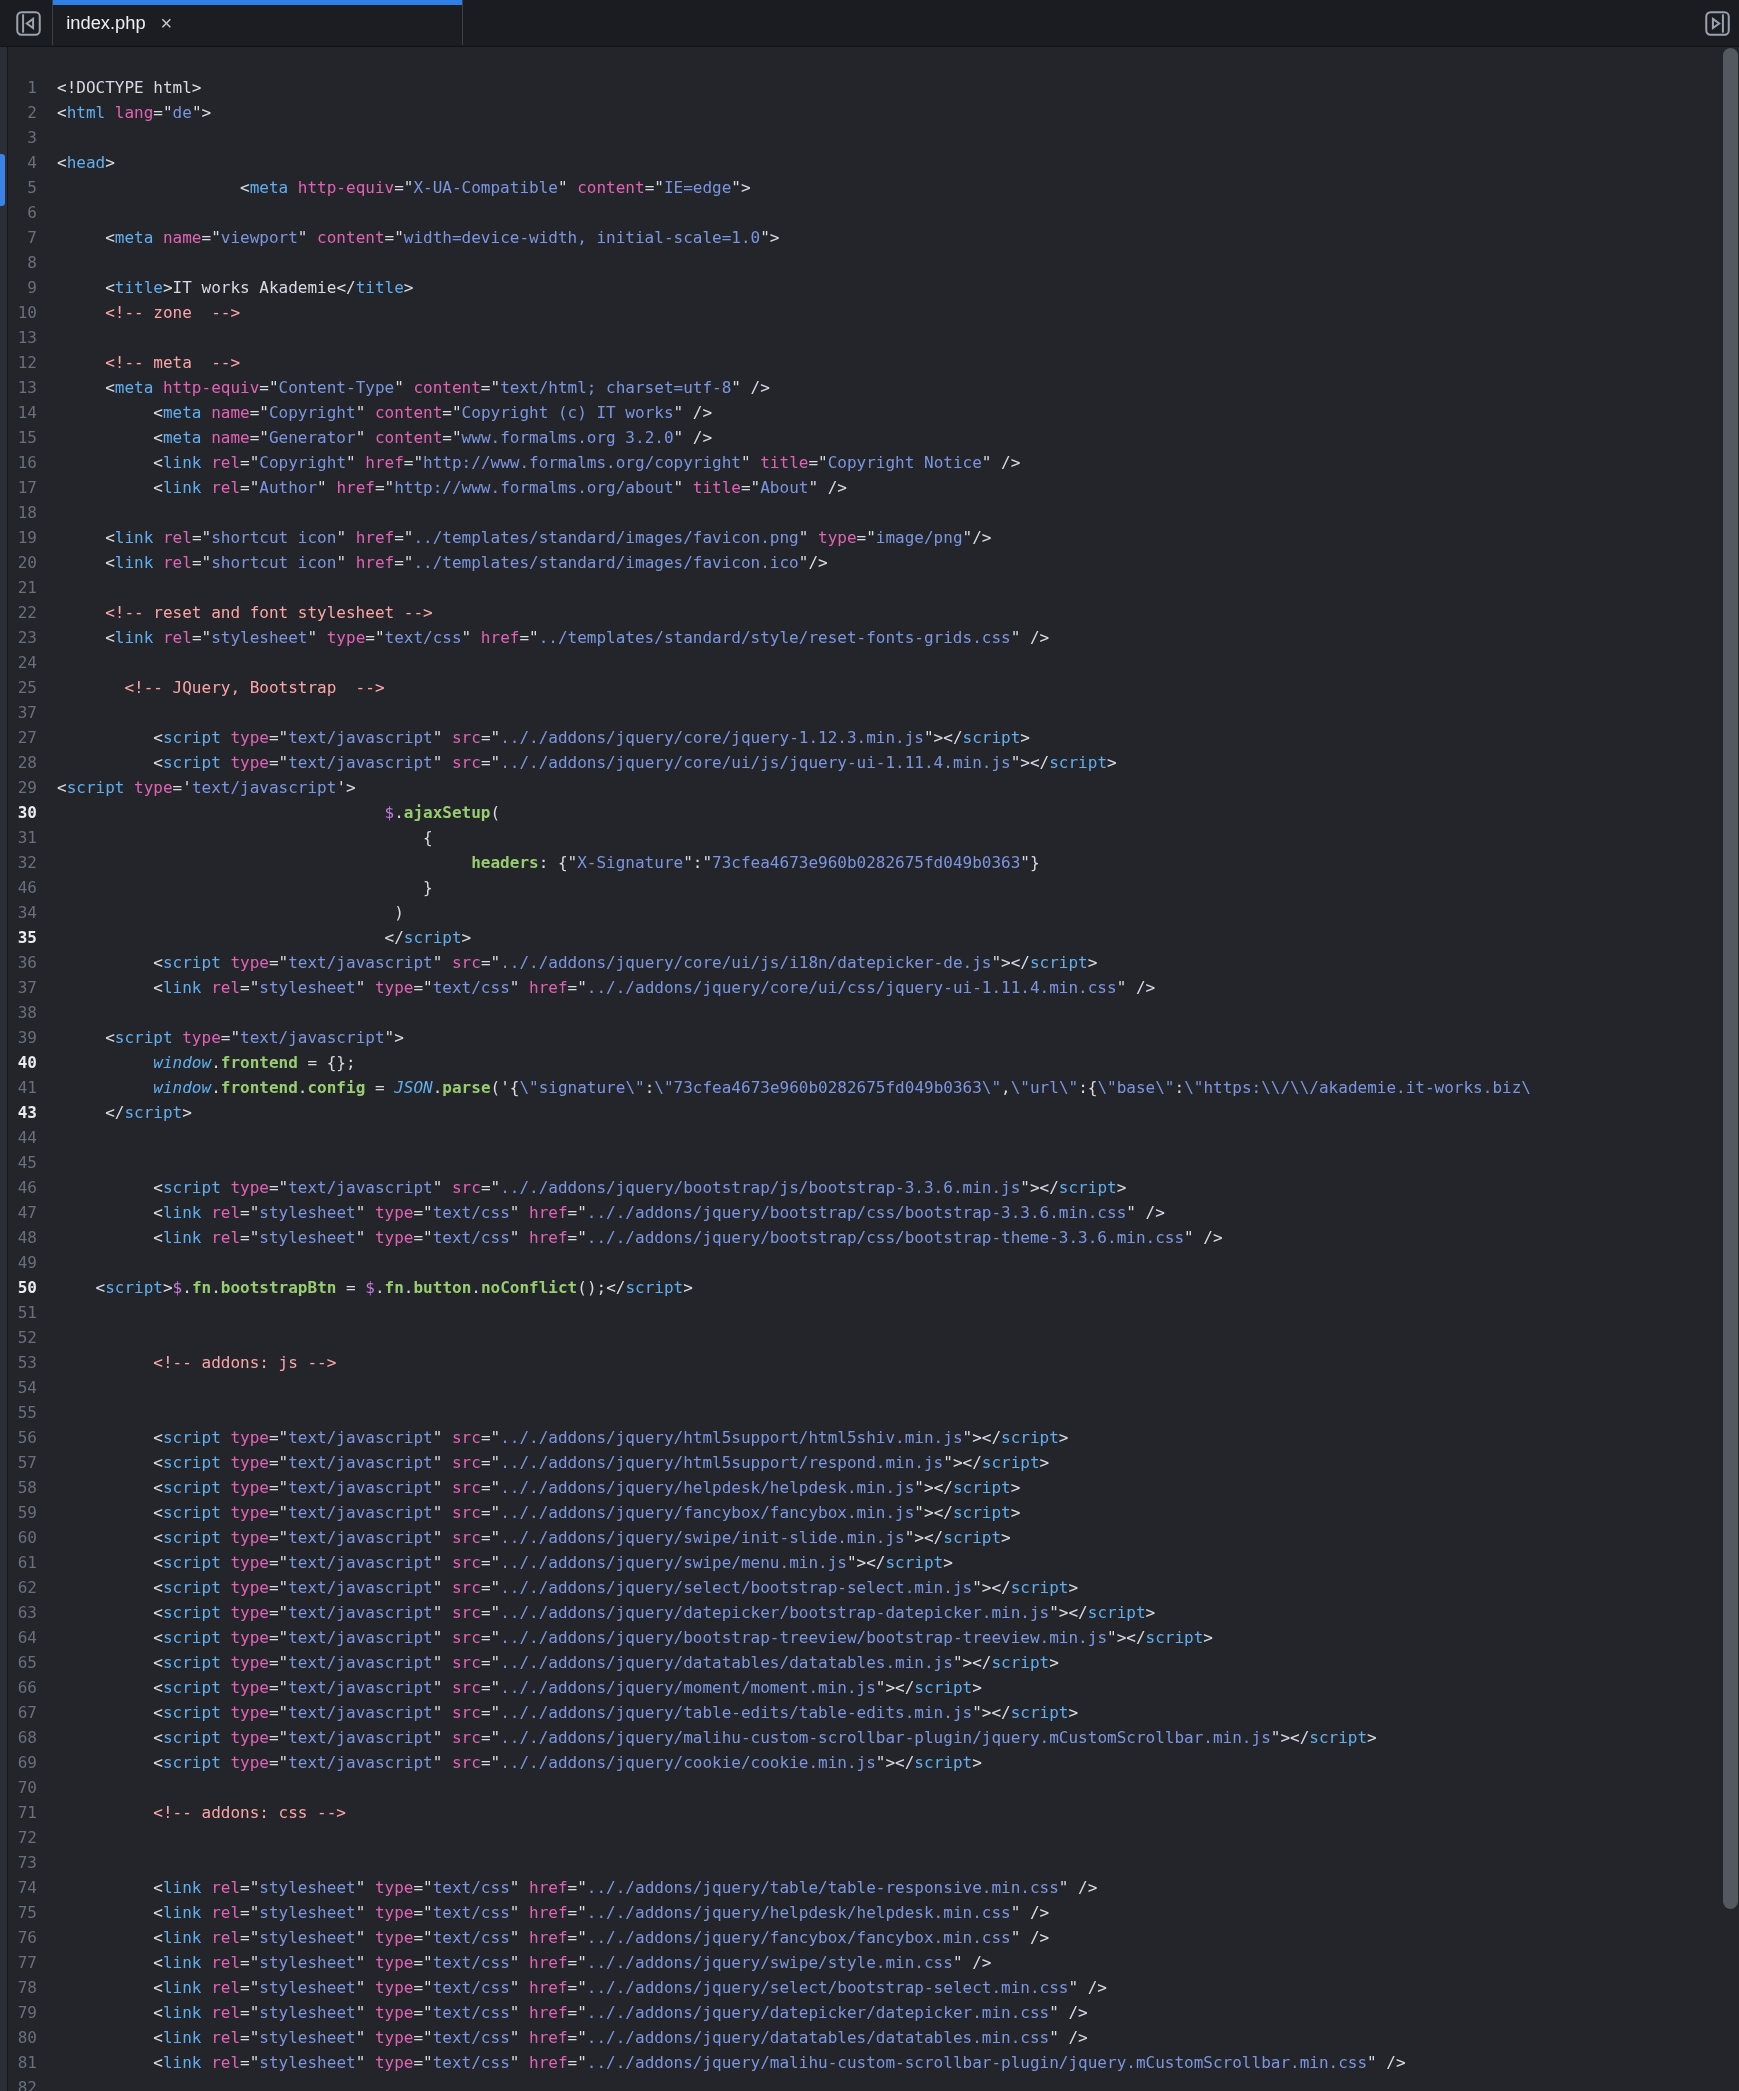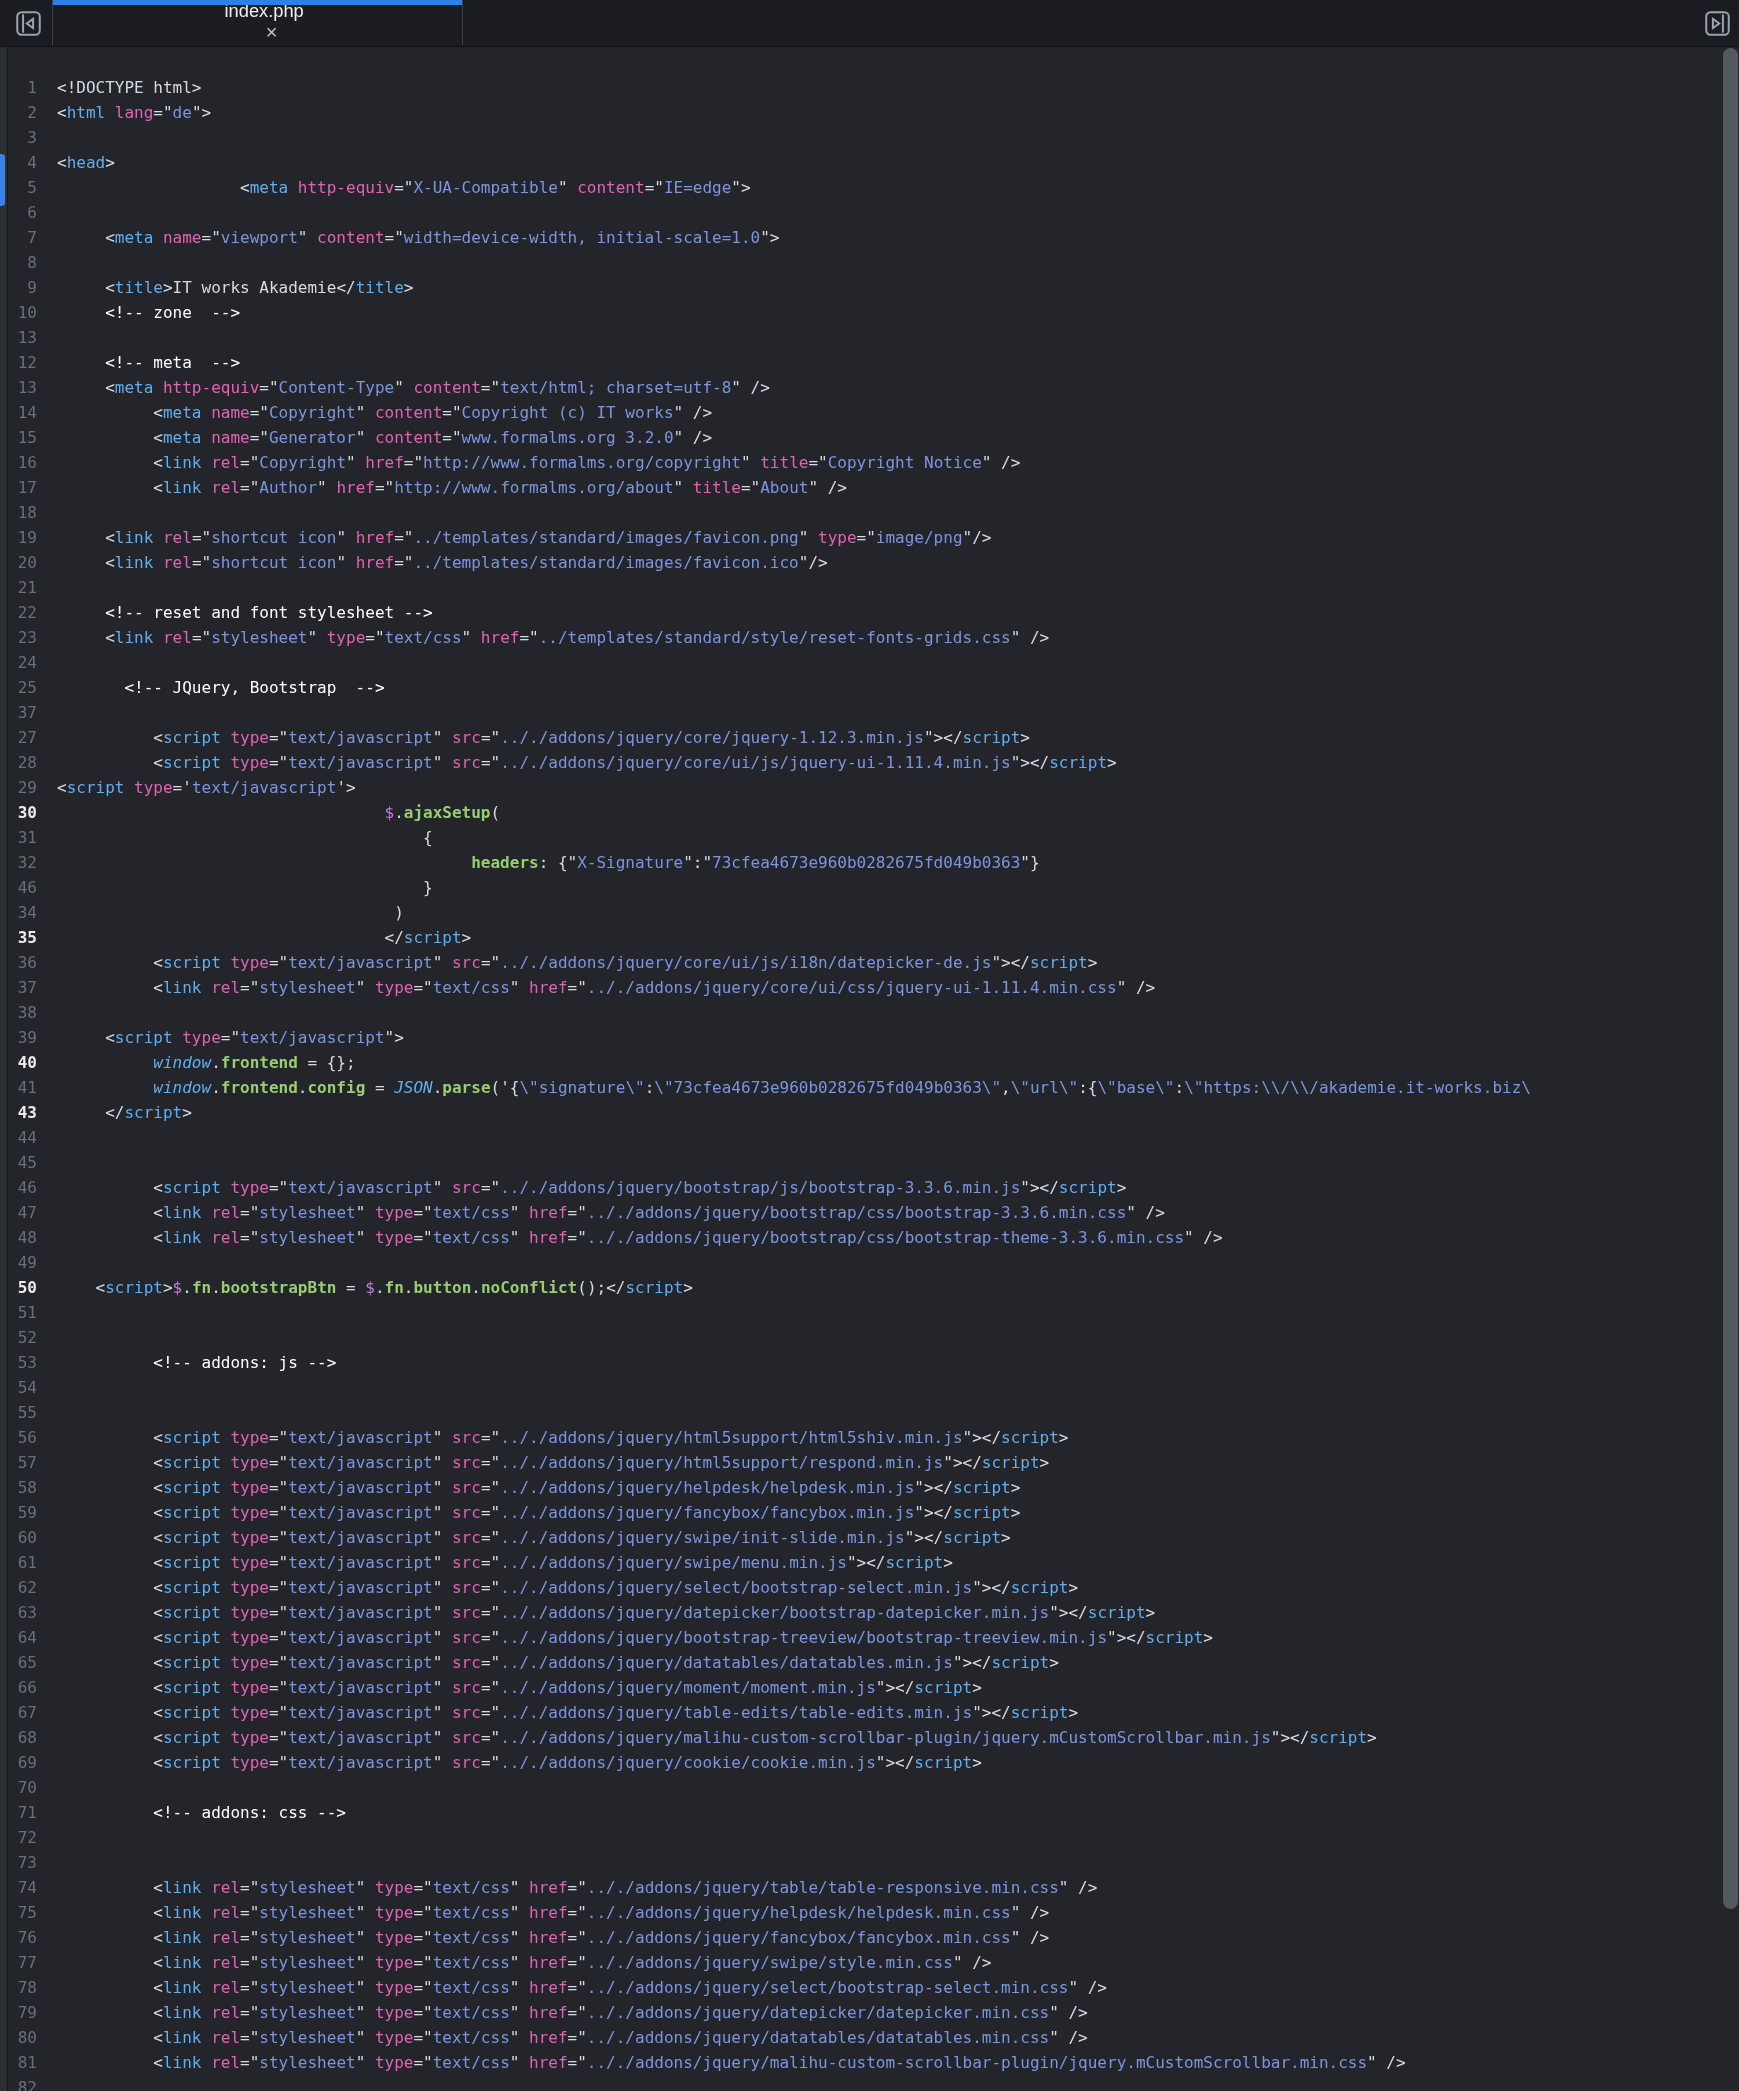--- a/index.html
+++ b/index.html
@@ -6,21 +6,21 @@
   body{width:1740px;height:2092px;position:relative;overflow:hidden;
        font-family:"DejaVu Sans Mono",monospace;}
   
   .tabbar{position:absolute;left:0;top:0;width:1740px;height:47px;background:#1a1c21;
           border-bottom:1.7px solid #101114;box-sizing:border-box;}
   .side-toggle{position:absolute;top:10.8px;width:25px;height:25px;cursor:pointer;}
   .side-toggle.left{left:16px;}
   .side-toggle.right{right:10px;}
   .tab{position:absolute;left:52px;top:0;width:411px;height:45px;background:#1b1d22;
        border-left:0.8px solid #3c4048;border-right:0.8px solid #3c4048;box-sizing:border-box;
-       display:flex;align-items:center;padding-left:13.3px;flex-direction:column;}
+       display:flex;align-items:center;padding-left:13.3px;}
   .tab-accent{position:absolute;left:0;top:0;width:100%;height:5px;background:#2e7fe8;}
   .tab-label{font-family:"Liberation Sans",sans-serif;font-size:18.3px;color:#edeff3;}
   .tab-close{font-family:"Liberation Sans",sans-serif;font-size:20px;color:#c3c7cd;
              margin-left:15px;line-height:1;cursor:pointer;}
   
   .editor{position:absolute;left:0;top:47px;width:1740px;height:2045px;background:#23252b;
           overflow:hidden;}
   .left-strip{position:absolute;left:0;top:0;width:7.5px;height:100%;background:#2b2e35;
               border-right:0.8px solid #16171b;box-sizing:border-box;}
   .scroll-pill{position:absolute;left:0;top:107px;width:5px;height:52px;background:#3b82e8;
@@ -29,21 +29,21 @@
   .row{display:flex;height:25px;line-height:25px;font-size:16px;white-space:pre;}
   .num{display:inline-block;width:42px;text-align:right;padding-right:5px;box-sizing:border-box;
        color:#68707c;flex:none;}
   .numb{color:#eaecf0;font-weight:bold;}
   .code{padding-left:15px;flex:none;}
   
   .tk-p{color:#d7dbe2;}
   .tk-g{color:#61afef;}
   .tk-a{color:#e263b5;}
   .tk-s{color:#7b96e0;}
-  .tk-c{color:#ffffff;}
+  .tk-c{color:#fca5a5;}
   .tk-f{color:#98ce70;font-weight:bold;}
   .tk-k{color:#61afef;font-style:italic;}
   .tk-d{color:#c678dd;}
   
   .vscroll{position:absolute;right:2.5px;top:48px;width:15px;height:1861px;
            background:rgba(158,164,174,0.40);border-radius:7.5px;}
   svg .ic{stroke:#9aa3ad;fill:none;stroke-width:2.4;}
 </style>
 </head>
 <body>

